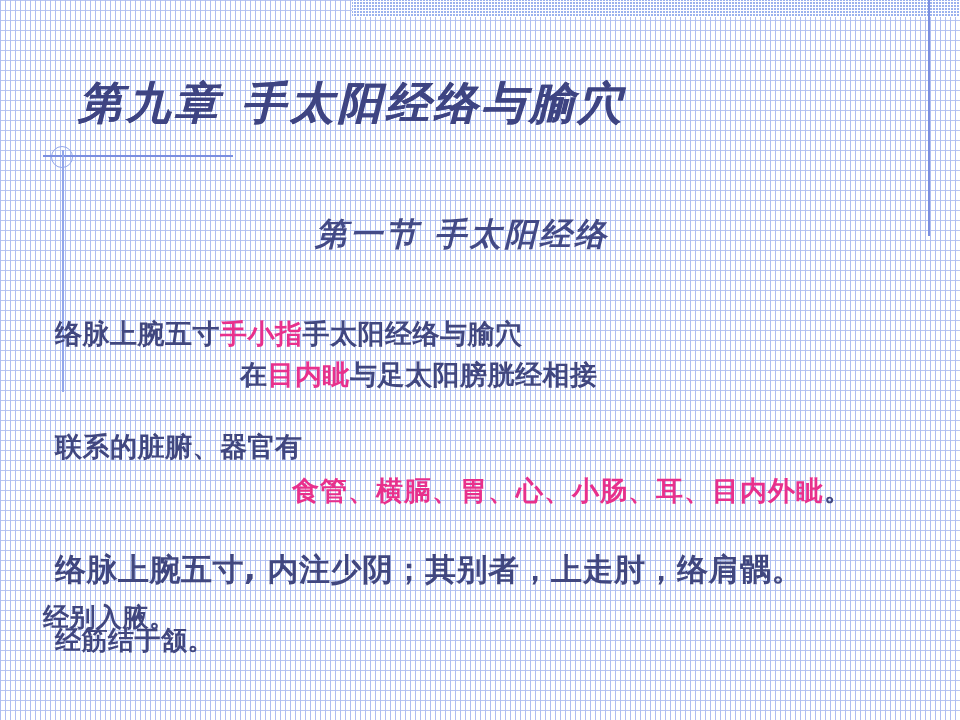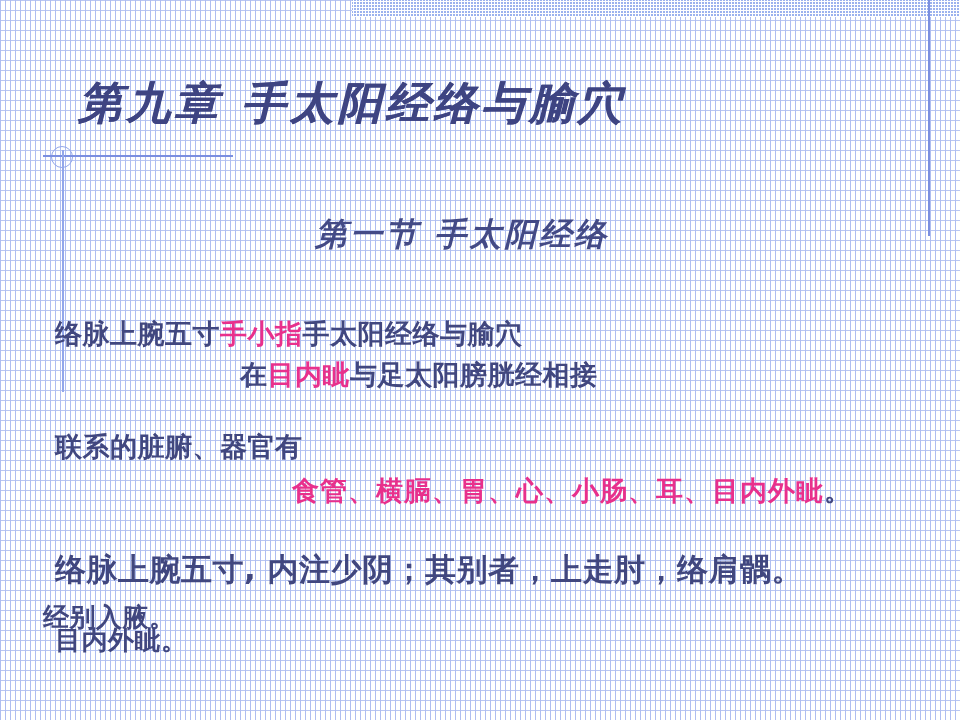--- a/index.html
+++ b/index.html
@@ -199,15 +199,15 @@
   </div>
 
   <div id="line4" class="body-line pink cn">
     <span>食管、横膈、胃、心、小肠、耳、目内外眦</span><span class="dk">。</span>
   </div>
 
   <div id="line5" class="body-line cn">络脉上腕五寸, 内注少阴；其别者，上走肘，络肩髃。</div>
 
   <div id="line6" class="body-line cn">经别入腋。</div>
 
-  <div id="line7" class="body-line cn">目内外眦。</div>
+  <div id="line7" class="body-line cn">经筋结于颔。</div>
 
 </div>
 
 </body></html>

